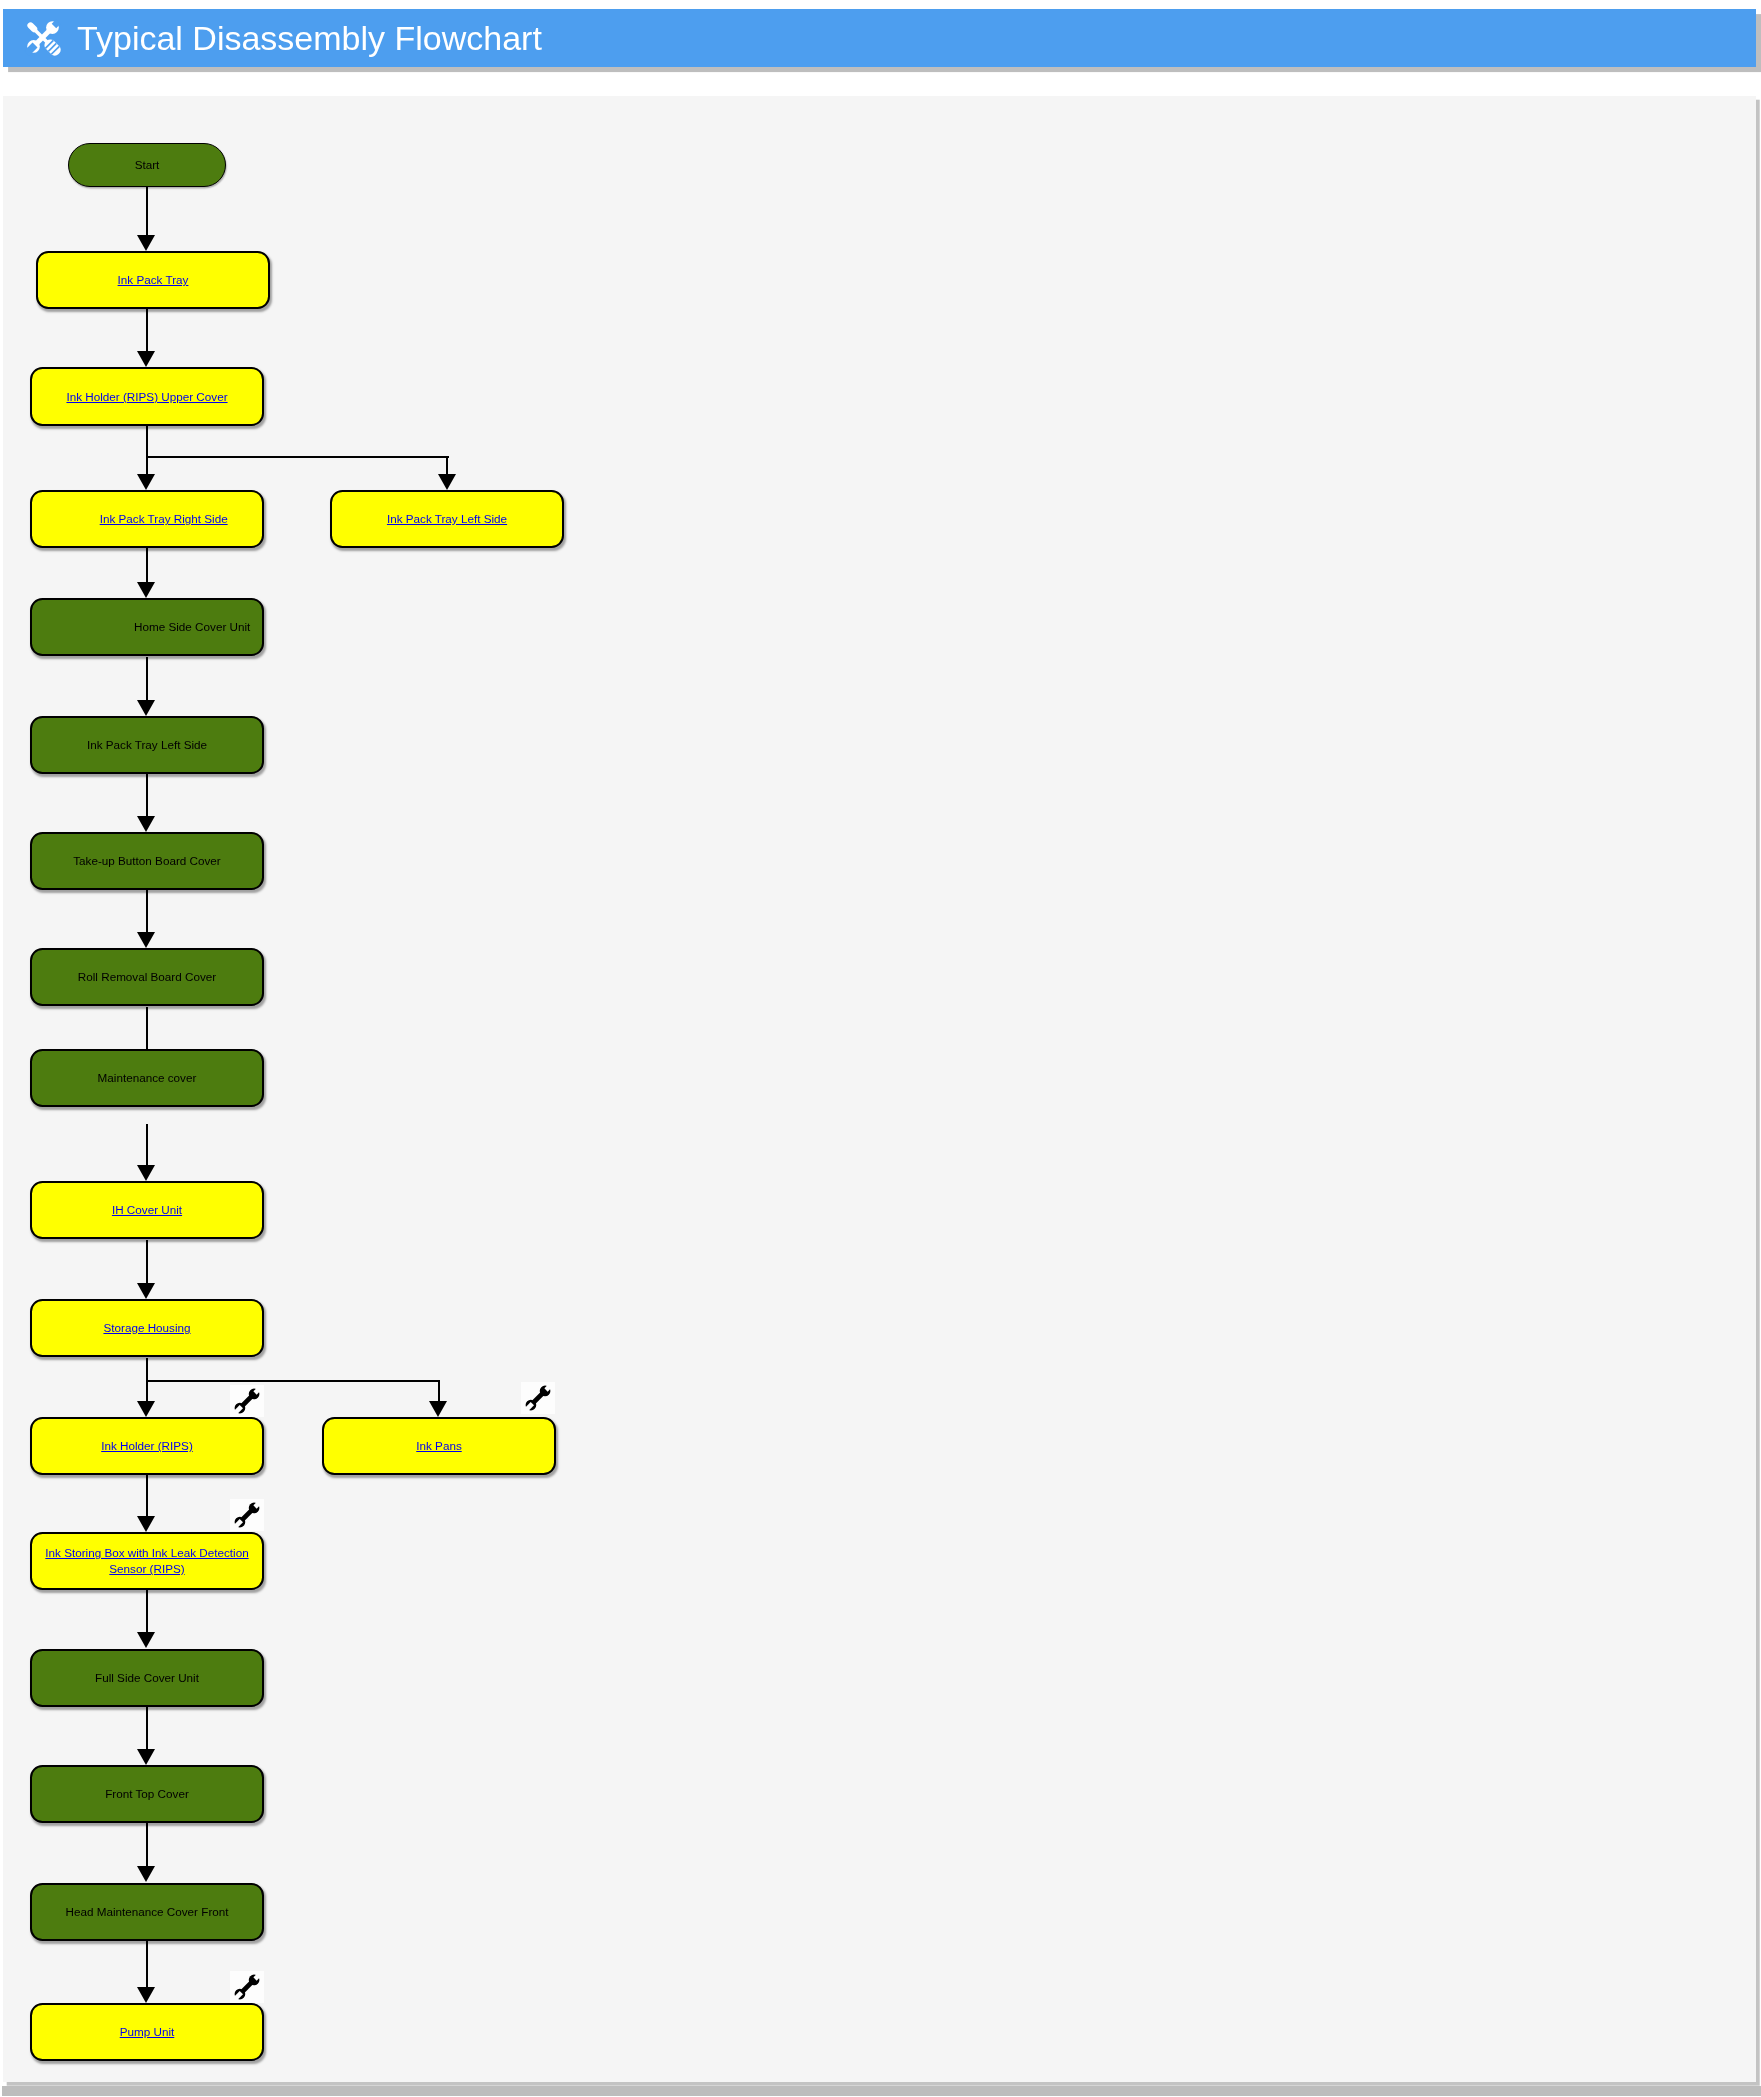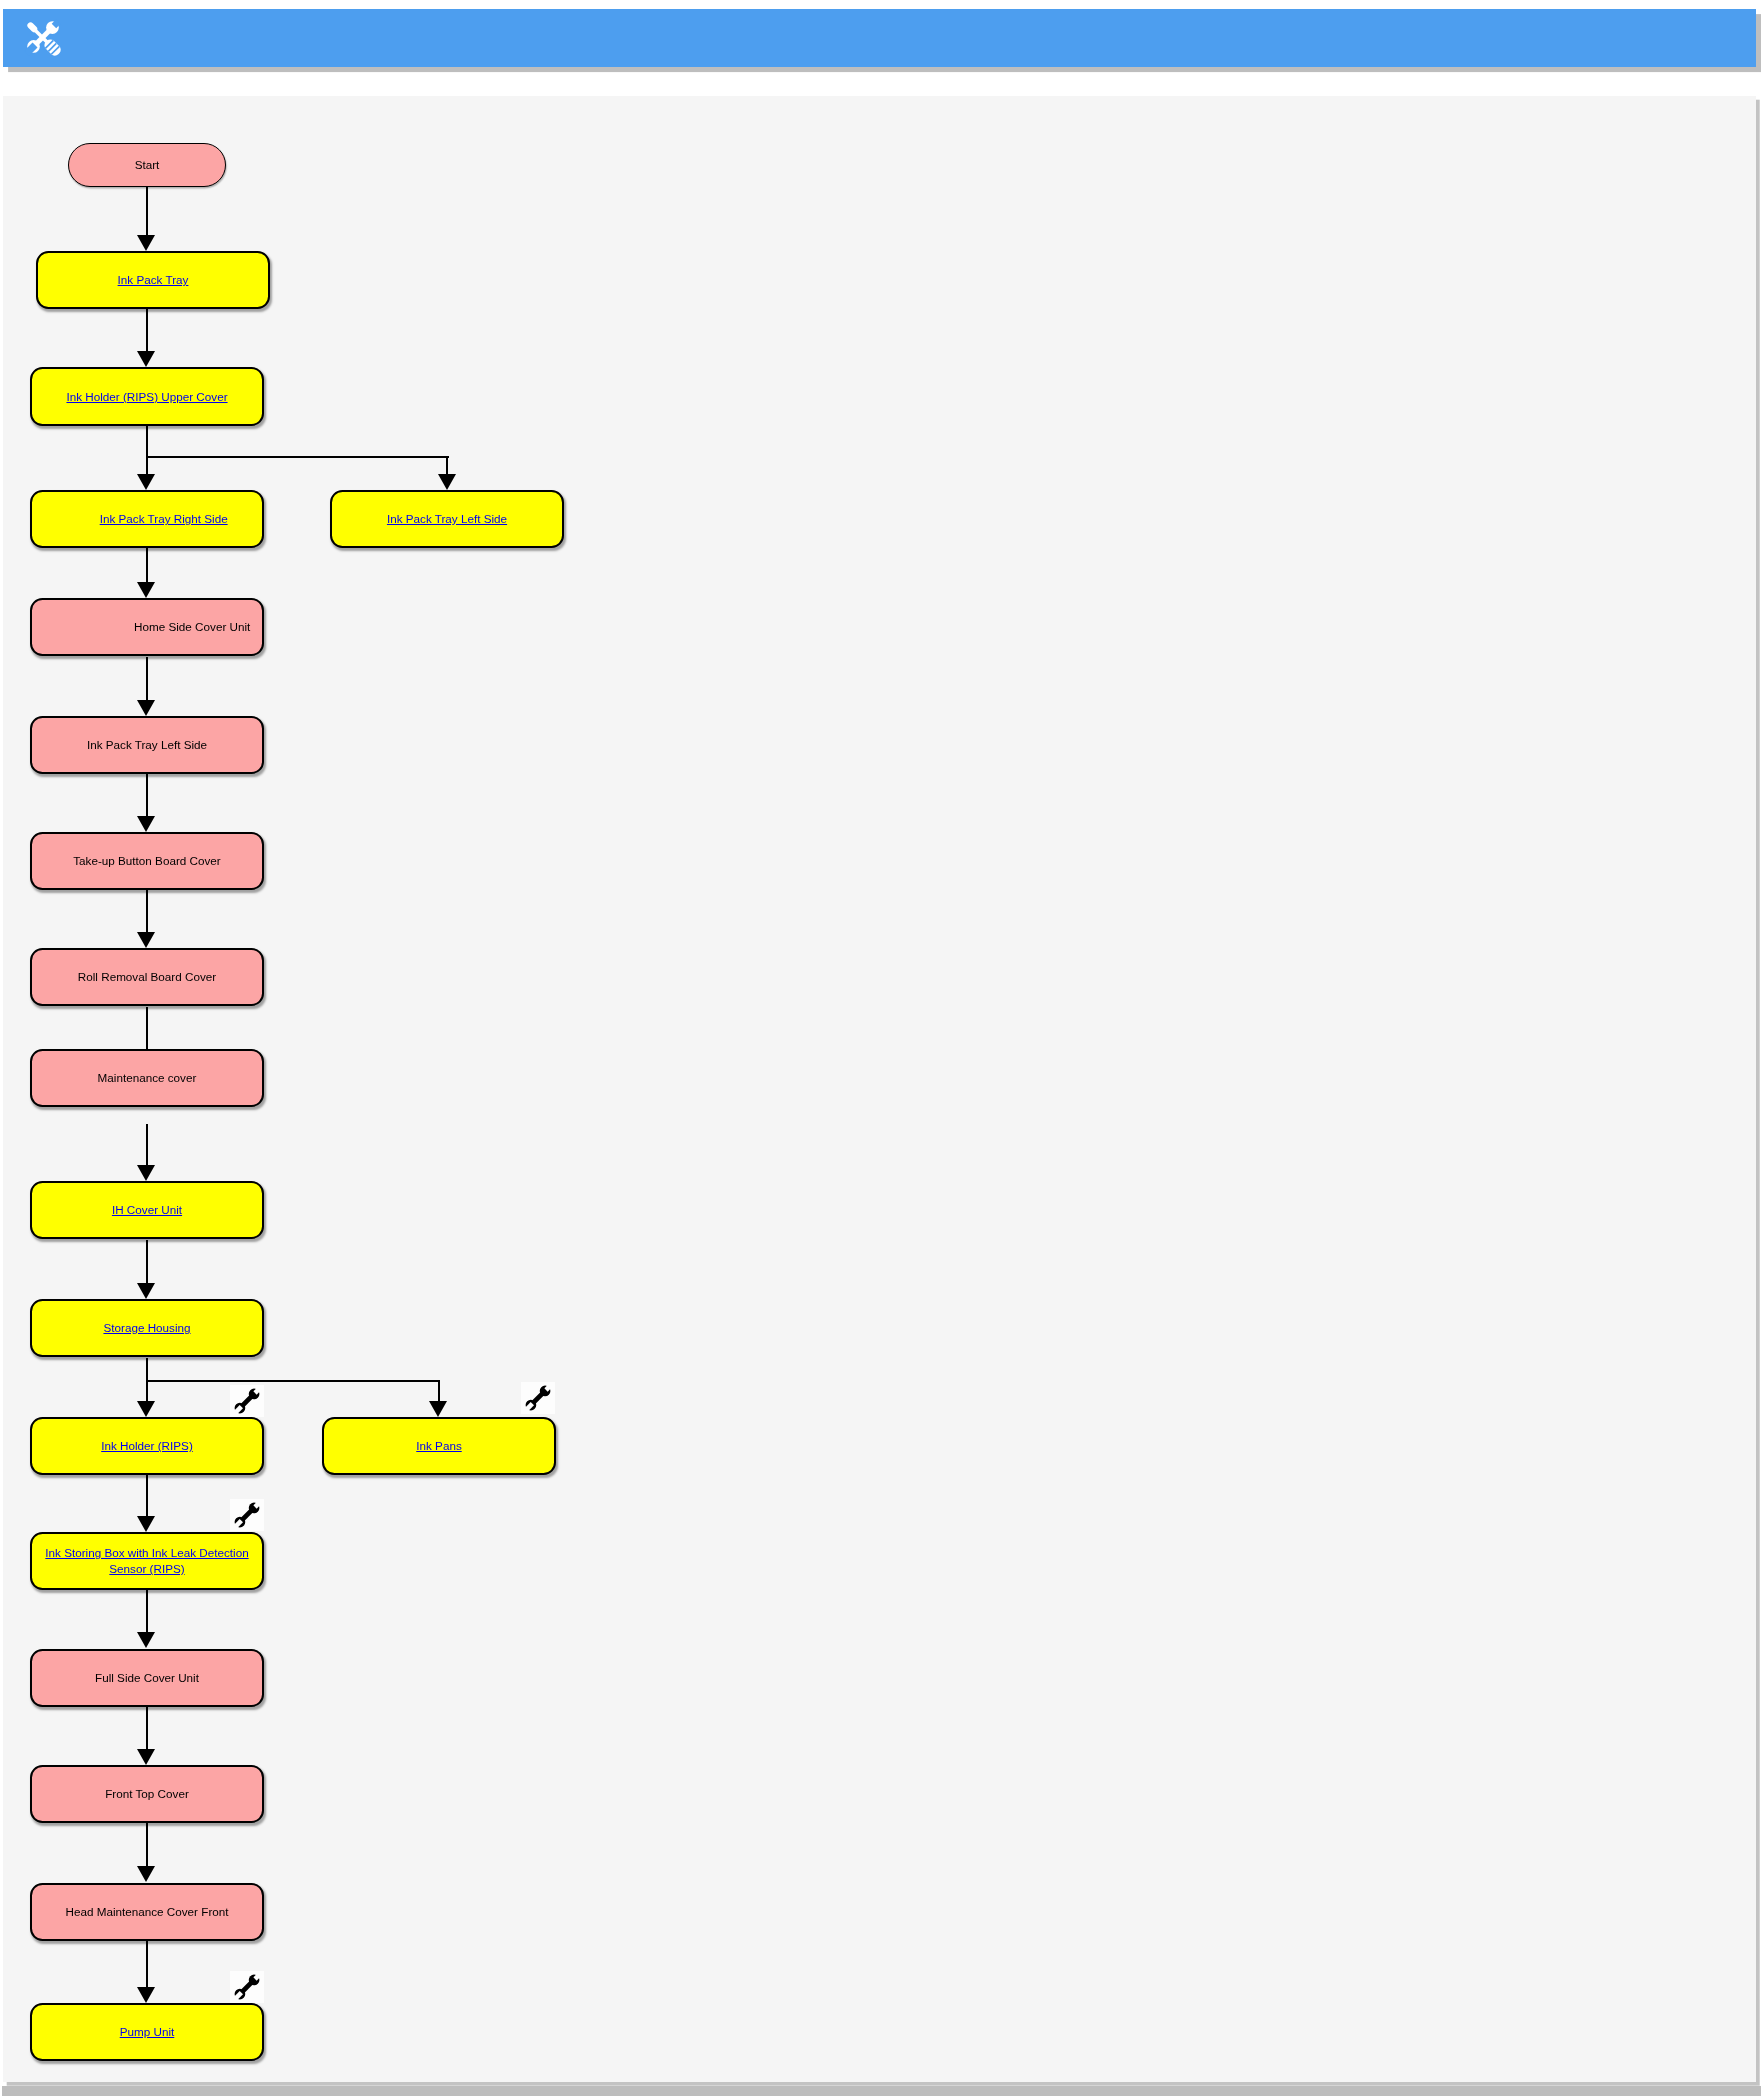--- a/index.html
+++ b/index.html
@@ -20,21 +20,21 @@
     position:absolute;left:2.9px;top:96px;width:1753px;height:1986px;
     background:#F5F5F5;box-shadow:3.7px 3.7px 0 #C3C3C3;
   }
   .hscrollbar{
     position:absolute;left:2.2px;top:2086px;width:1759px;height:10.2px;
     background:#BDBDBD;
   }
   
   .node{
     position:absolute;box-sizing:border-box;
-    background:#fca5a5;border:2.2px solid #000000;border-radius:12.4px;
+    background:#4d7c0f;border:2.2px solid #000000;border-radius:12.4px;
     display:flex;align-items:center;justify-content:center;text-align:center;
     font-size:11.7px;color:#000000;line-height:1.35;padding:0 11.7px;
     box-shadow:1.5px 2.2px 2.2px rgba(0,0,0,0.35);
   }
   .node.yellow{background:#FFFF00;}
   .node.stadium{border-radius:22px;border-width:1.5px;box-shadow:0.7px 1.5px 1.5px rgba(0,0,0,0.30);}
   .node a{color:#0000EE;text-decoration:underline;cursor:pointer;}
   
   .vline{position:absolute;width:2.2px;background:#000000;}
   .hline{position:absolute;height:2.2px;background:#000000;}
@@ -63,20 +63,21 @@
 
     <line x1="17" y1="17" x2="39" y2="39" stroke="#ffffff" stroke-width="5" stroke-linecap="round"></line>
     <line x1="15" y1="15" x2="20" y2="20" stroke="#ffffff" stroke-width="9" stroke-linecap="round"></line>
     <g transform="rotate(45)">
       <rect x="53" y="-8" width="25" height="16" rx="7" fill="#ffffff"></rect>
       <line x1="59" y1="-8" x2="59" y2="8" stroke="#4D9EEF" stroke-width="2.4"></line>
       <line x1="65" y1="-8" x2="65" y2="8" stroke="#4D9EEF" stroke-width="2.4"></line>
       <line x1="71" y1="-8" x2="71" y2="8" stroke="#4D9EEF" stroke-width="2.4"></line>
     </g>
   </svg>
+  <div class="header-title">Typical Disassembly Flowchart</div>
 </div>
 
 <div class="panel"></div>
 
 <div>
   <div class="vline" style="left:146px;top:186px;height:51px;"></div>
   <div class="arrow" style="left:137px;top:235px;"></div>
 
   <div class="vline" style="left:146px;top:309px;height:45px;"></div>
   <div class="arrow" style="left:137px;top:351px;"></div>

